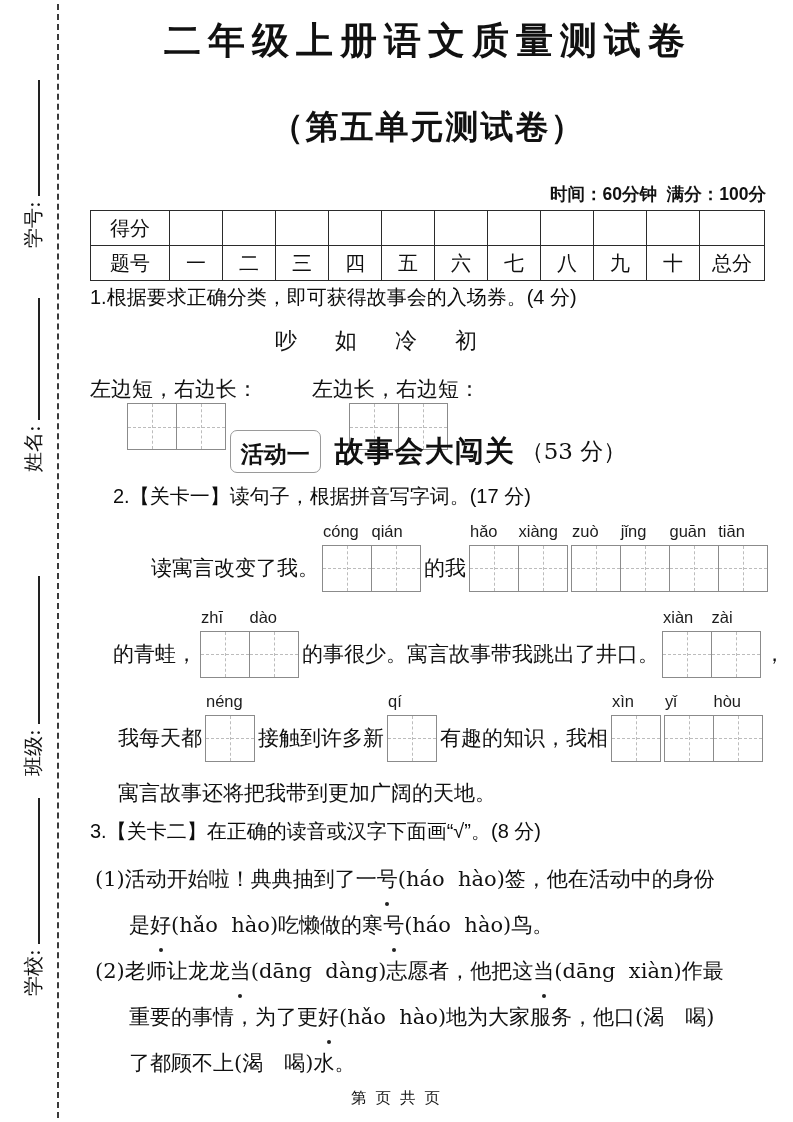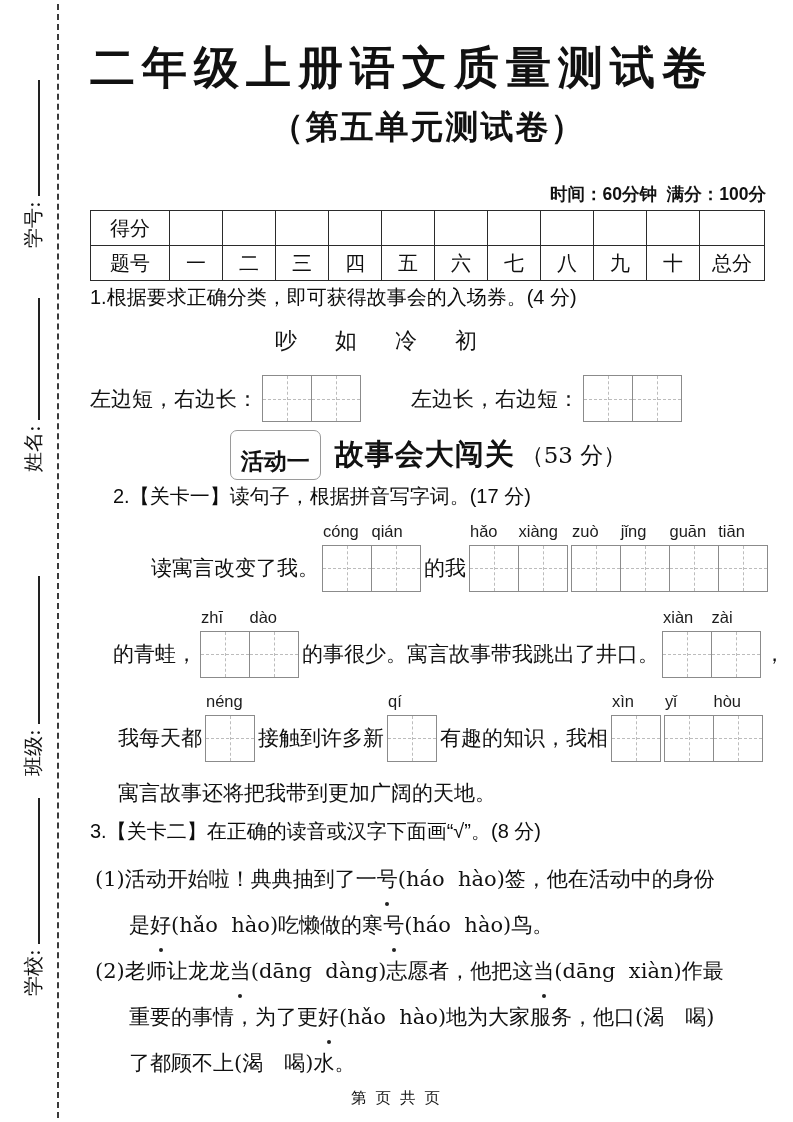--- a/index.html
+++ b/index.html
@@ -10,21 +10,21 @@
   .side-item{position:absolute;left:20px;transform:rotate(-90deg);transform-origin:0 0;white-space:nowrap;
              font-family:"DejaVu Serif",serif;font-size:20px;color:#111;}
   .side-line{display:inline-block;height:14px;border-bottom:2px solid #222;margin-left:5px;}
   .side-1{top:248px}.side-1 .side-line{width:116px}
   .side-2{top:472px}.side-2 .side-line{width:122px}
   .side-3{top:776px}.side-3 .side-line{width:148px}
   .side-4{top:996px}.side-4 .side-line{width:146px}
 
   
   .content{position:absolute;left:90px;width:676px;}
-  #page-title{top:38px;font-size:45px;font-weight:900;text-align:left;letter-spacing:7px;}
+  #page-title{top:16px;font-size:37px;font-weight:900;text-align:center;letter-spacing:7px;}
   #page-subtitle{top:105px;font-size:33px;font-weight:800;text-align:center;letter-spacing:2px;}
   #meta{top:182px;font-size:17.5px;font-weight:600;text-align:right;white-space:pre;}
 
   
   .score-table{position:absolute;left:90px;top:210px;width:675px;border-collapse:collapse;table-layout:fixed;
                font-family:"DejaVu Serif",serif;font-size:20px;}
   .score-table td{border:1.5px solid #2b2b2b;height:34px;text-align:center;padding:0;}
   .score-table td:first-child{width:78px;}
   .score-table td:last-child{width:64px;}
 
@@ -36,26 +36,26 @@
   .tzg .cell::after{content:"";position:absolute;top:0;bottom:0;left:50%;border-left:1px dashed #bcbcbc;}
   .py-row{position:absolute;left:0;right:0;top:-24px;display:flex;font-family:"Liberation Sans",sans-serif;
           font-size:16.5px;color:#1c1c1c;}
   .py-row span{flex:1;text-align:left;white-space:nowrap;}
 
   
   #sec-q1{top:284px;}
   .q-header{font-size:20px;color:#0d0d0d;}
   #q1-chars{display:flex;gap:38px;margin:15px 0 0 185px;font-family:"DejaVu Serif",serif;font-size:22px;}
   #q1-groups{display:flex;align-items:center;gap:50px;margin-top:19px;}
-  .q1-group{display:flex;align-items:center;}
+  .q1-group{display:flex;align-items:center;flex-direction:column;}
   .q1-label{font-family:"DejaVu Serif",serif;font-size:21px;margin-right:4px;white-space:nowrap;}
 
   
   #sec-banner{top:430px;display:flex;justify-content:center;align-items:center;}
-  .banner-badge{border:1.6px solid #9a9a9a;border-radius:7px;padding:15px 10px 2px;font-size:23px;font-weight:700;}
+  .banner-badge{border:1.6px solid #9a9a9a;border-radius:7px;padding:8px 10px 2px;font-size:23px;font-weight:700;}
   .banner-title{font-size:29px;font-weight:800;margin-left:14px;letter-spacing:1px;}
   .banner-score{font-family:"DejaVu Serif",serif;font-size:23px;margin-left:6px;}
 
   
   #sec-q2{top:483px;margin-left:23px;}
   .q2-line{display:flex;align-items:center;gap:3px;min-height:50px;
            font-family:"DejaVu Serif",serif;font-size:21px;white-space:nowrap;}
   .q2-line:nth-child(1){margin-top:33px;padding-left:38px;}
   .q2-line:nth-child(2){margin-top:36px;}
   .q2-line:nth-child(3){margin-top:34px;padding-left:5px;}

